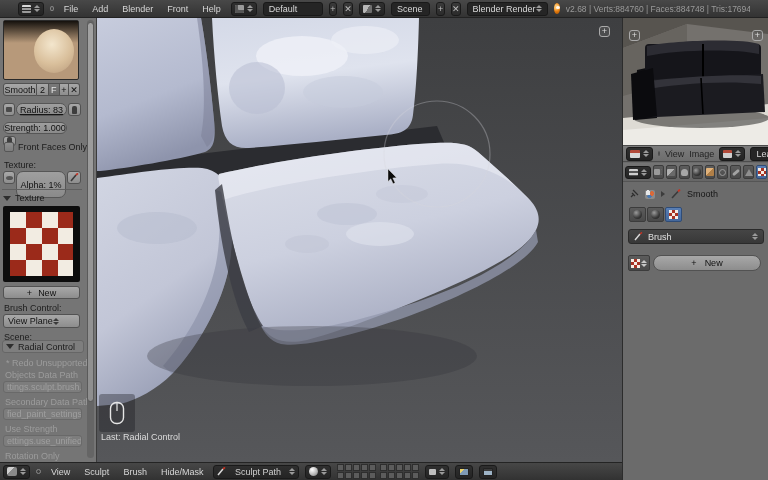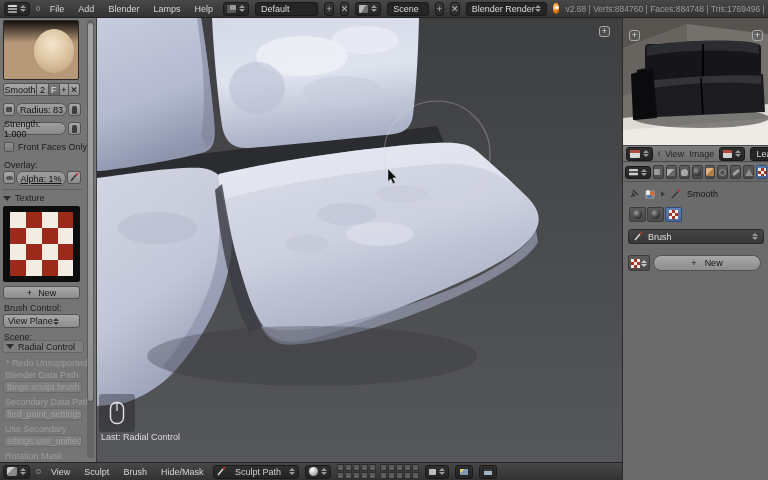--- a/index.html
+++ b/index.html
@@ -5,21 +5,21 @@
   * { margin:0; padding:0; box-sizing:border-box; }
   html,body { width:768px; height:480px; overflow:hidden; background:#2a2a2a;
     font-family:"Liberation Sans", sans-serif; font-size:9px; color:#d4d4d4;
     -webkit-font-smoothing:antialiased; }
   .abs { position:absolute; }
   #stage { position:relative; width:768px; height:480px; background:#4b4c4e; }
 
   
   #topbar { left:0; top:0; width:768px; height:18px;
     background:linear-gradient(#484848,#333333); border-bottom:1px solid #222;
-    display:flex; align-items:center; gap:6px; padding:0 4px; white-space:nowrap; overflow:hidden; }
+    display:flex; align-items:center; gap:6px; padding:0 18px; white-space:nowrap; overflow:hidden; }
   .menu-item { color:#d6d6d6; padding:0 4px; cursor:default; }
   .darksel { background:linear-gradient(#2f2f2f,#242424); border:1px solid #1a1a1a;
     border-radius:3px; height:14px; display:flex; align-items:center; gap:3px; padding:0 3px; color:#cfcfcf; }
   .updown { display:inline-flex; flex-direction:column; gap:1px; }
   .updown i { display:block; width:0; height:0; border-left:3px solid transparent; border-right:3px solid transparent; }
   .updown .u { border-bottom:3px solid #9a9a9a; }
   .updown .d { border-top:3px solid #9a9a9a; }
   .tinycircle { width:5px; height:5px; border-radius:50%; border:1px solid #8a8a8a; display:inline-block; }
   .wplus, .wx { width:14px; height:14px; background:linear-gradient(#3a3a3a,#2b2b2b);
     border:1px solid #1a1a1a; border-radius:3px; color:#bbb; display:flex; align-items:center; justify-content:center; font-size:9px; }
@@ -106,21 +106,21 @@
       <span style="display:inline-block;width:9px;height:8px;background:linear-gradient(#d8d8d8 0 2px,transparent 2px 3px,#9a9a9a 3px 5px,transparent 5px 6px,#9a9a9a 6px 8px);border-radius:1px;"></span>
       <span class="updown">
           <i class="u"></i>
           <i class="d"></i>
         </span>
     </div>
     <span class="tinycircle"></span>
     <span class="menu-item">File</span>
     <span class="menu-item">Add</span>
     <span class="menu-item">Blender</span>
-    <span class="menu-item">Lamps</span>
+    <span class="menu-item">Front</span>
     <span class="menu-item">Help</span>
     <div class="darksel">
       <span style="display:inline-block;width:9px;height:8px;background:#9a9a9a;box-shadow:inset 3px -3px 0 #565656;border-radius:1px;"></span>
       <span class="updown">
           <i class="u"></i>
           <i class="d"></i>
         </span>
     </div>
     <div class="namefield" style="width:96px;">Default</div>
     <div class="wplus">+</div>
@@ -154,45 +154,45 @@
       <div style="position:absolute;left:0;top:0;width:100%;height:38%;background:linear-gradient(#15110d,rgba(21,17,13,0));"></div>
       <div style="position:absolute;right:4px;top:8px;width:40px;height:44px;border-radius:50%;background:radial-gradient(circle at 45% 35%,#f3e6cd,#d9bf9b 55%,rgba(170,130,90,0));"></div>
     </div>
     <div class="abs" style="left:3px;top:65px;width:77px;height:13px;display:flex;">
       <div class="lightbtn" style="width:35px;height:13px;border-radius:3px 0 0 3px;">Smooth</div>
       <div class="lightbtn" style="width:12px;height:13px;border-radius:0;border-left:none;">2</div>
       <div class="lightbtn" style="width:11px;height:13px;border-radius:0;border-left:none;background:linear-gradient(#7a7a7a,#686868);color:#e5e5e5;">F</div>
       <div class="lightbtn" style="width:10px;height:13px;border-radius:0;border-left:none;">+</div>
       <div class="lightbtn" style="width:11px;height:13px;border-radius:0 3px 3px 0;border-left:none;">✕</div>
     </div>
-    <div class="abs" style="left:3px;top:85px;width:94px;height:13px;display:flex;gap:1px;">
+    <div class="abs" style="left:3px;top:85px;width:94px;height:13px;display:flex;gap:1px;text-decoration:underline;">
       <div class="lightbtn" style="width:12px;height:13px;">
           <span style="width:6px;height:5px;background:#4a4a4a;border-radius:1px;"></span>
         </div>
       <div class="slider" style="width:51px;height:13px;">Radius: 83</div>
       <div class="lightbtn" style="width:13px;height:13px;">
           <span style="width:5px;height:8px;background:#3d3d3d;border-radius:2px 2px 1px 1px;"></span>
         </div>
     </div>
-    <div class="abs" style="left:3px;top:104px;width:78px;height:13px;display:flex;gap:2px;">
+    <div class="abs" style="left:3px;top:104px;width:78px;height:13px;display:flex;gap:2px;flex-direction:column;">
       <div class="slider" style="width:64px;height:13px;">Strength: 1.000</div>
       <div class="lightbtn" style="width:13px;height:13px;">
           <span style="width:5px;height:8px;background:#3d3d3d;border-radius:2px 2px 1px 1px;"></span>
         </div>
     </div>
     <div class="abs" style="left:4px;top:124px;display:flex;align-items:center;gap:4px;">
       <span class="checkbox"></span>
       <span class="shelf-label">Front Faces Only</span>
     </div>
-    <div class="abs shelf-label" style="left:4px;top:142px;">Overlay:</div>
+    <div class="abs shelf-label" style="left:4px;top:142px;">Texture:</div>
     <div class="abs" style="left:3px;top:153px;width:78px;height:13px;display:flex;gap:1px;">
       <div class="lightbtn" style="width:12px;height:13px;">
           <span style="width:7px;height:4px;background:#555;border-radius:50%;"></span>
         </div>
-      <div class="slider" style="width:50px;height:15px;text-decoration:underline;">Alpha: 1%</div>
+      <div class="slider" style="width:50px;height:27px;text-decoration:underline;">Alpha: 1%</div>
       <div class="lightbtn" style="width:14px;height:13px;">
         <svg class="brush-slash" width="9" height="9" viewBox="0 0 9 9">
             <path d="M1 8 L6 2" stroke="#3a3a3a" stroke-width="1.6" fill="none"></path>
             <path d="M6 2 L8 0.4" stroke="#c23324" stroke-width="1.8" fill="none"></path>
           </svg>
       </div>
     </div>
     <div class="abs" style="left:2px;top:171px;width:80px;height:1px;background:#5f5f5f;"></div>
     <div class="abs" style="left:3px;top:175px;display:flex;align-items:center;gap:4px;">
       <span class="tri-d"></span>
@@ -212,27 +212,27 @@
           <i class="u" style="border-bottom-color:#3a3a3a;"></i>
           <i class="d" style="border-top-color:#3a3a3a;"></i>
         </span>
     </div>
     <div class="abs shelf-label" style="left:4px;top:314px;">Scene:</div>
     <div class="abs" style="left:2px;top:322px;width:82px;height:13px;background:#7e7e7e;border:1px solid #666;border-radius:3px;display:flex;align-items:center;gap:4px;padding:0 3px;">
       <span class="tri-d"></span>
       <span class="shelf-label">Radial Control</span>
     </div>
     <div class="abs dim" style="left:6px;top:340px;">* Redo Unsupported *</div>
-    <div class="abs dim" style="left:5px;top:352px;">Blender Data Path</div>
+    <div class="abs dim" style="left:5px;top:352px;">Objects Data Path</div>
     <div class="abs dimfield" style="left:3px;top:363px;width:79px;height:12px;">ttings.sculpt.brush.size</div>
     <div class="abs dim" style="left:5px;top:379px;">Secondary Data Path</div>
     <div class="abs dimfield" style="left:3px;top:390px;width:79px;height:12px;">fied_paint_settings.size</div>
-    <div class="abs dim" style="left:5px;top:406px;">Use Secondary</div>
+    <div class="abs dim" style="left:5px;top:406px;">Use Strength</div>
     <div class="abs dimfield" style="left:3px;top:417px;width:79px;height:12px;">ettings.use_unified_size</div>
-    <div class="abs dim" style="left:5px;top:433px;">Rotation Mask</div>
+    <div class="abs dim" style="left:5px;top:433px;">Rotation Only</div>
     <div id="shelf-scroll">
         <div id="shelf-scroll-thumb"></div>
       </div>
   </div>
 
   <div id="viewport" class="abs">
     <svg width="525" height="444" viewBox="0 0 525 444">
       <defs>
         <linearGradient id="bcl" x1="0" y1="0" x2="0.3" y2="1">
           <stop offset="0" stop-color="#c7ccdd"></stop>

